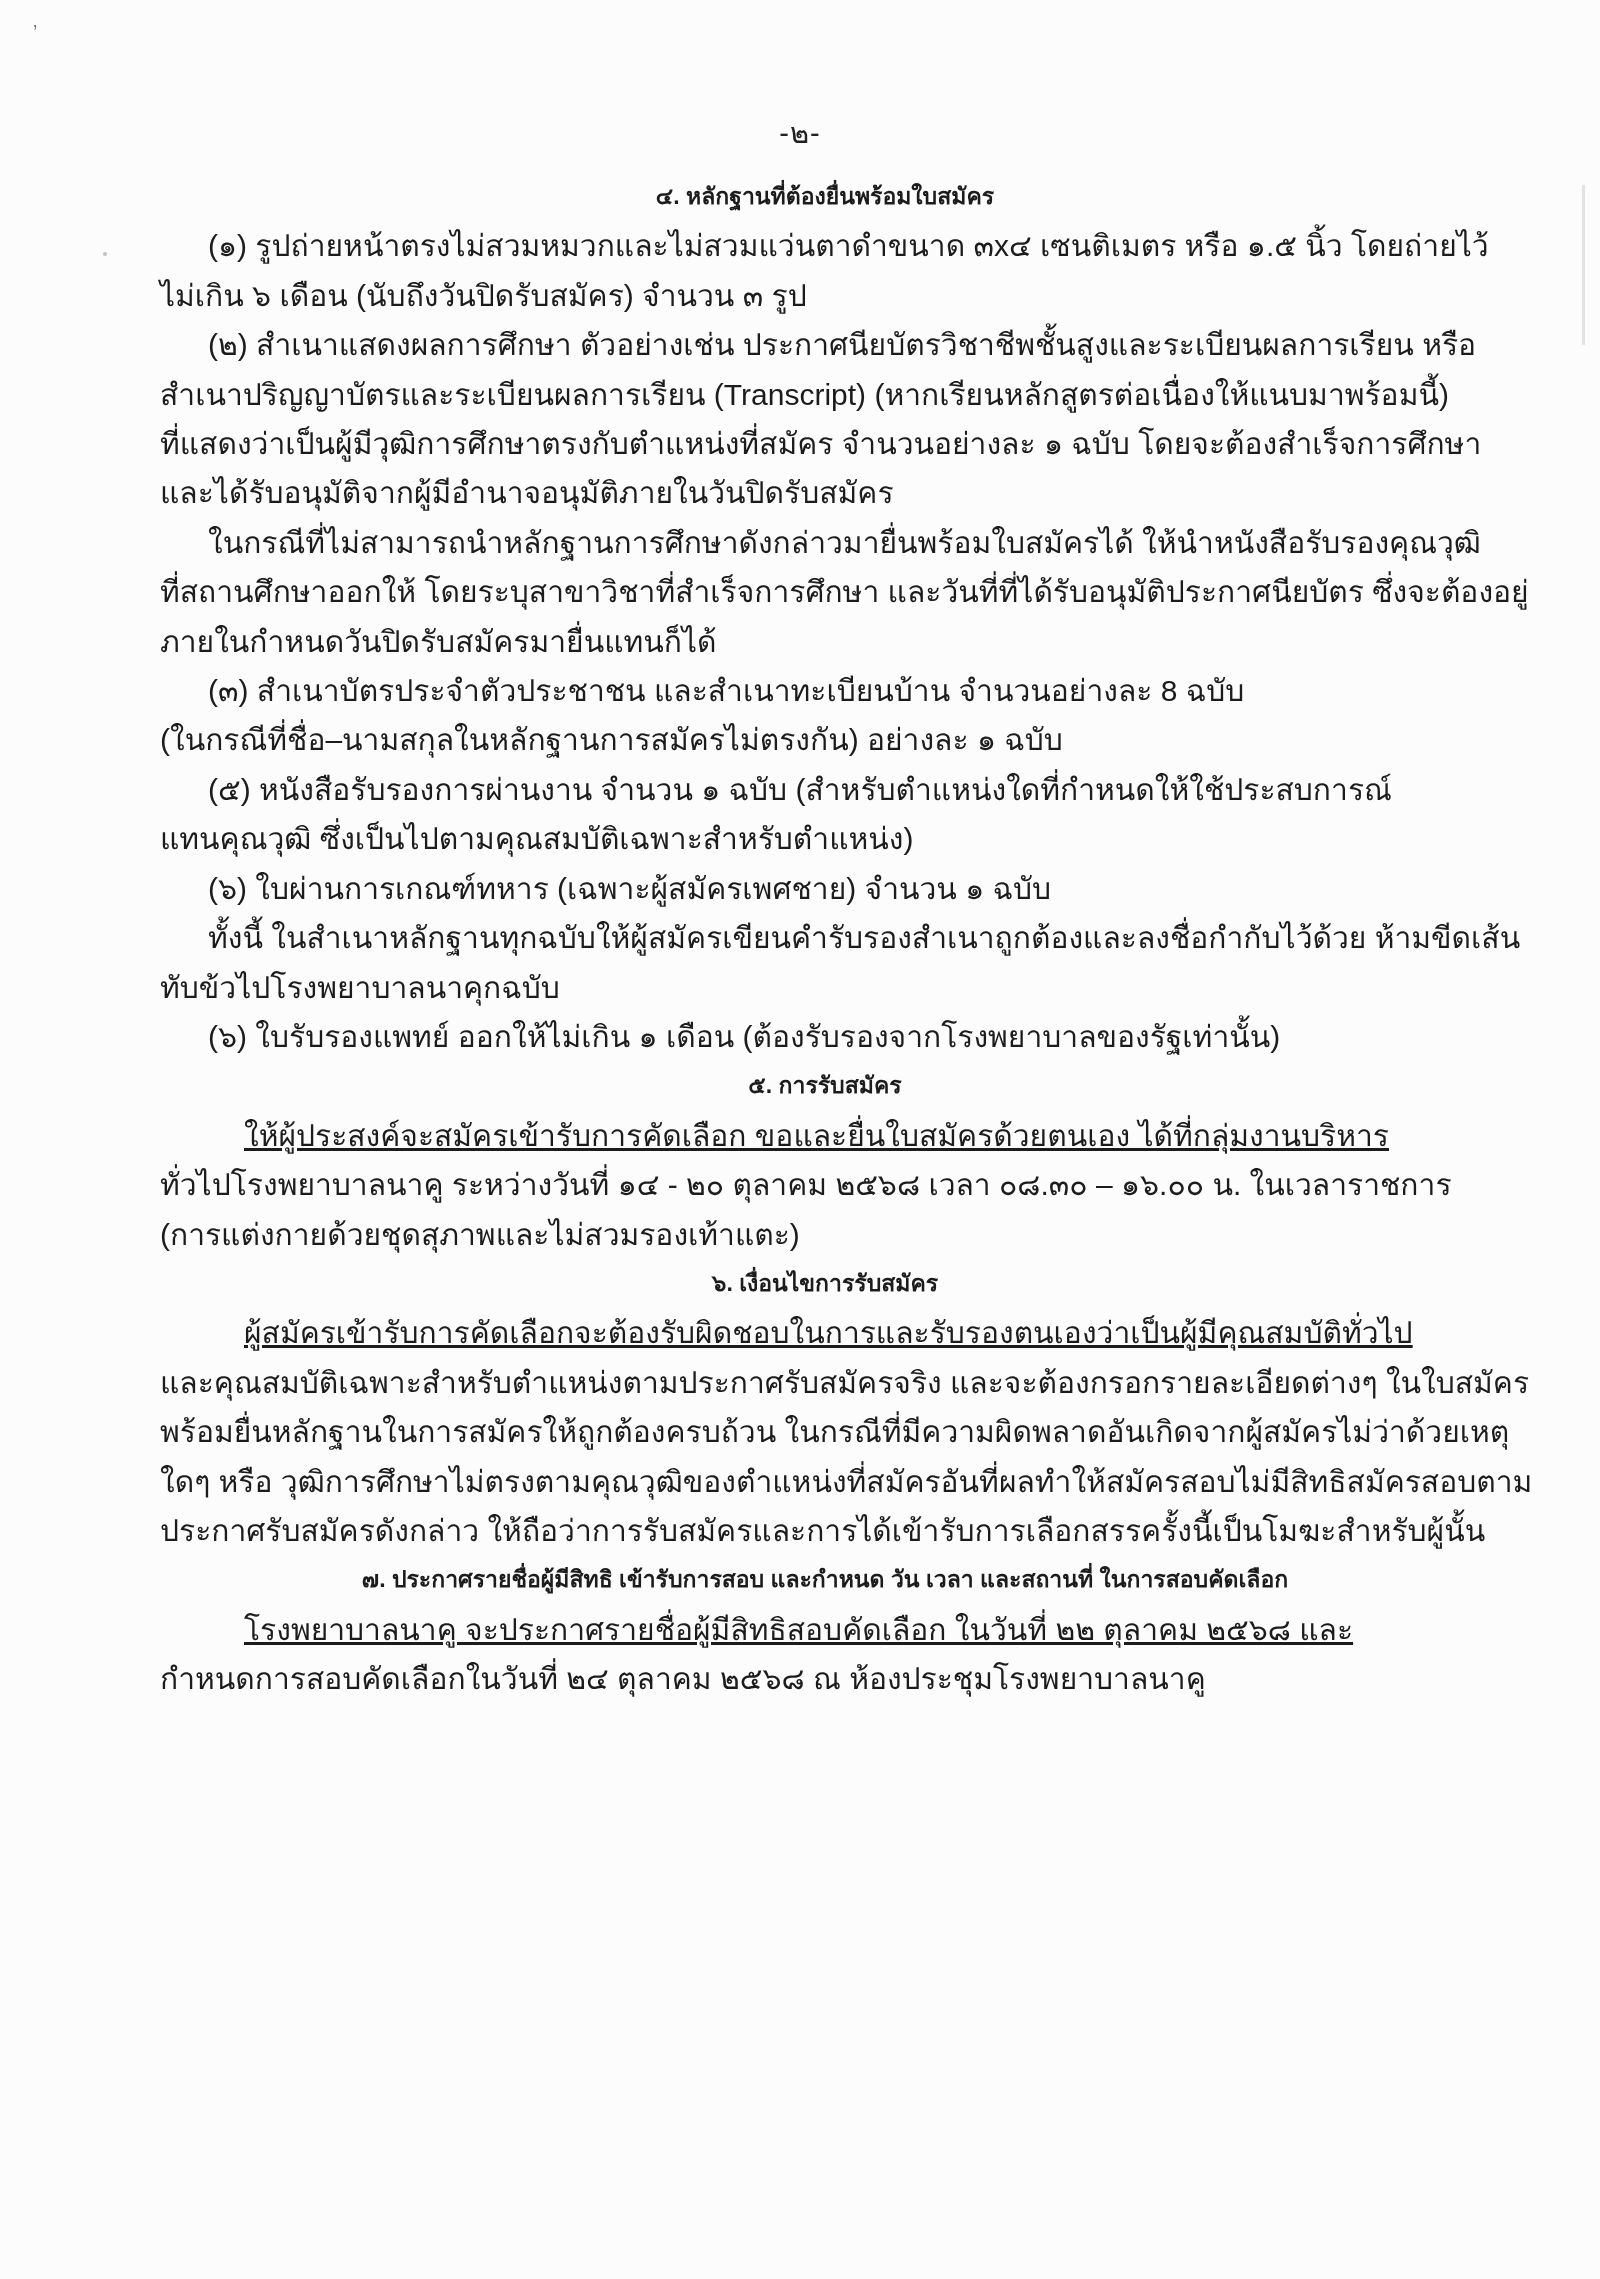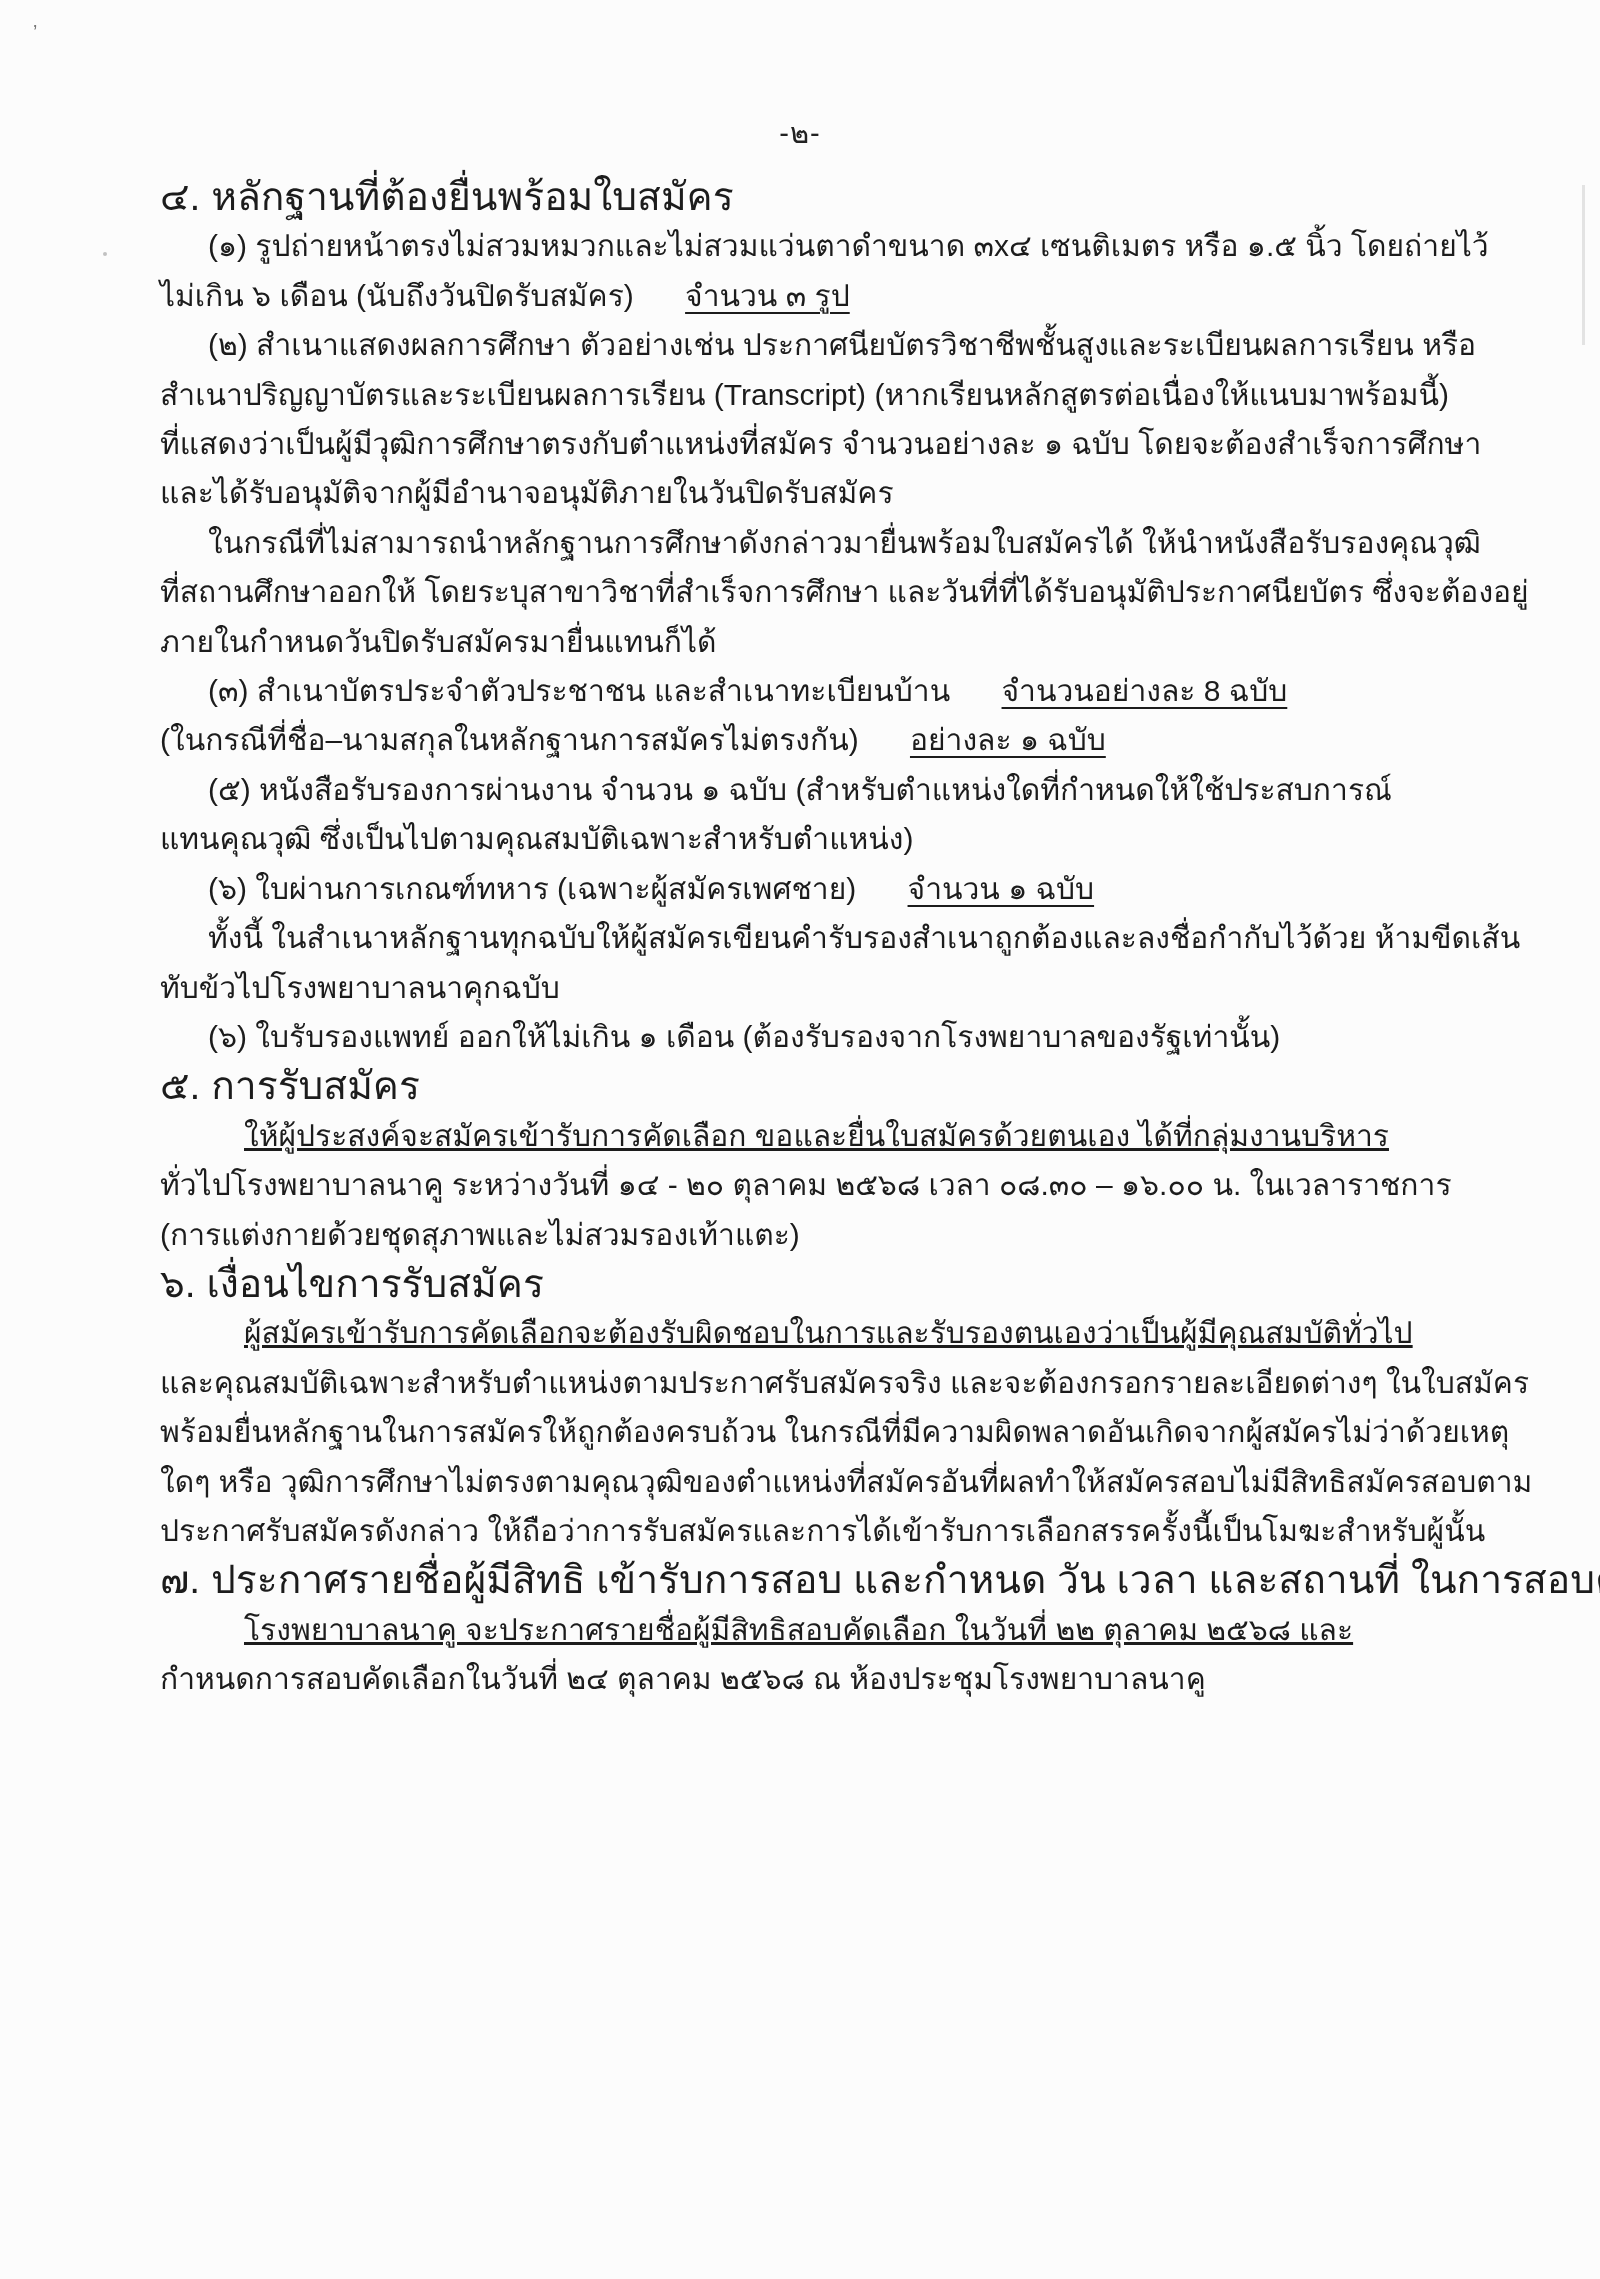--- a/index.html
+++ b/index.html
@@ -31,30 +31,29 @@
     left: 160px;
     top: 172px;
     width: 1330px;
     font-size: 30px;
     line-height: 49.4px;
   }
   .line {
     white-space: nowrap;
   }
   .h {
-    font-weight: 400;
-    font-size: 39px;
+    font-weight: 700;
+    font-size: 23px;
+    text-align: center;
   }
   .t1 { text-indent: 48px; }   
   .t2 { text-indent: 84px; text-decoration: underline; }   
   .u {
-    text-decoration: underline;
     text-underline-offset: 6px;
     text-decoration-thickness: 2px;
-    margin-left: 43px;
   }
   
   .speck-a {
     position: absolute;
     left: 33px;
     top: 22px;
     font-size: 20px;
     color: #777;
   }
   .speck-b {

